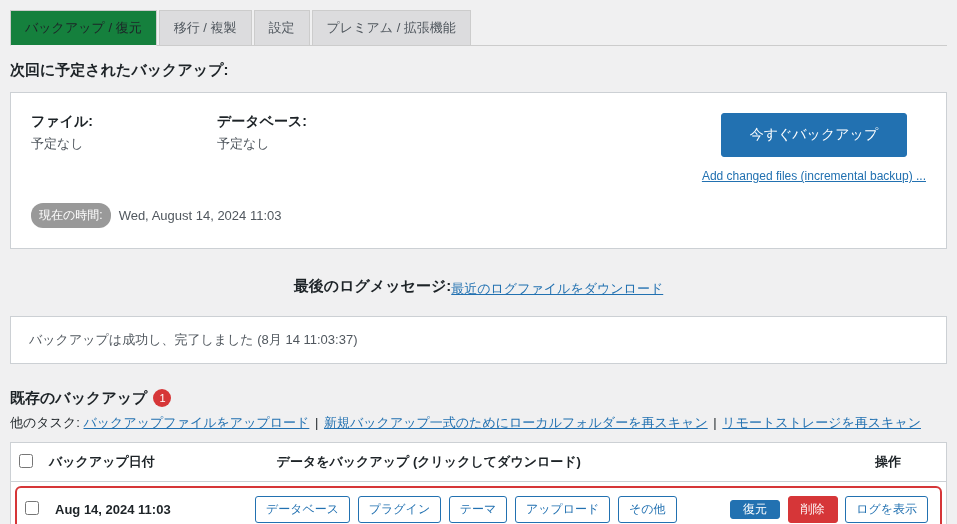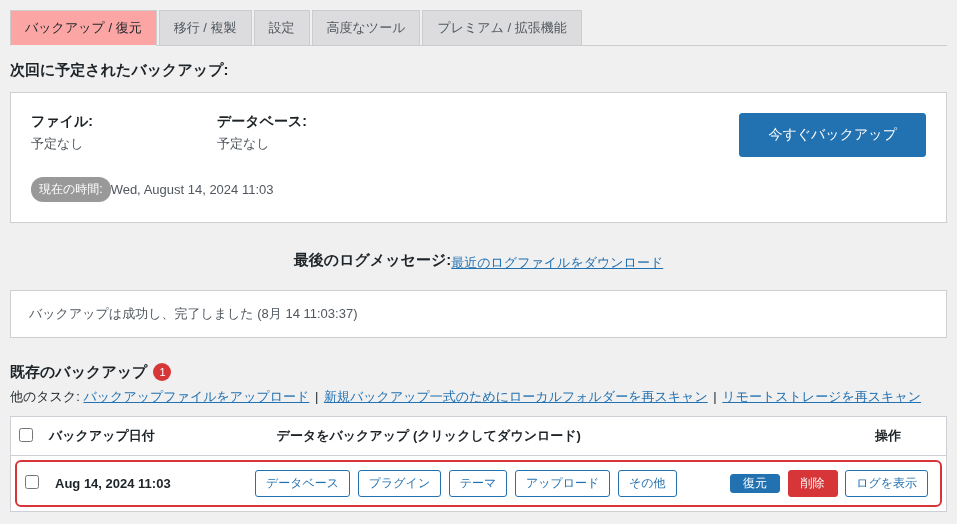--- a/index.html
+++ b/index.html
@@ -1,30 +1,30 @@
 <!DOCTYPE html>
 <html><head>
 <meta charset="utf-8">
 <style>
 * { box-sizing: border-box; margin: 0; padding: 0; }
 body { font-family: -apple-system, BlinkMacSystemFont, "Segoe UI", Arial, sans-serif; background: #f0f0f1; color: #1d2327; font-size: 13px; padding: 10px; }
 .tabs { display: flex; border-bottom: 1px solid #ccc; margin-bottom: 15px; }
 .tab { padding: 8px 14px; background: #dcdcde; border: 1px solid #ccc; border-bottom: none; margin-right: 2px; cursor: pointer; color: #50575e; font-size: 13px; }
-.tab.active { background: #fca5a5; border-bottom: 1px solid #f0f0f1; margin-bottom: -1px; color: #1d2327; font-weight: 500; }
+.tab.active { background: #15803d; border-bottom: 1px solid #f0f0f1; margin-bottom: -1px; color: #1d2327; font-weight: 500; }
 h3.section-title { font-size: 15px; font-weight: bold; margin: 8px 0 12px 0; }
 .panel { background: #fff; border: 1px solid #ccd0d4; padding: 20px; margin-bottom: 20px; }
 .schedule-row { display: flex; align-items: flex-start; gap: 24px; }
 .schedule-col { margin-right: 100px; }
 .sched-label { font-weight: bold; font-size: 14px; margin-bottom: 4px; }
 .sched-val { color: #50575e; }
 .schedule-right { margin-left: auto; text-align: center; }
 .btn-primary { background: #2271b1; color: #fff; border: 1px solid #2271b1; padding: 12px 28px; font-size: 14px; cursor: pointer; border-radius: 3px; }
 .link { color: #2271b1; text-decoration: underline; cursor: pointer; }
 .time-row { margin-top: 20px; display:flex; align-items:center; }
-.time-badge { background: #999; color: #fff; padding: 4px 8px; border-radius: 12px; font-size: 12px; }
+.time-badge { background: #999; color: #fff; padding: 4px 8px; border-radius: 12px; font-size: 12px; margin-right: 8px; }
 .time-val { color: #50575e; }
 .log-header { display:flex; align-items:center; justify-content:center; }
 .log-panel { background: #fff; border: 1px solid #ccd0d4; padding: 14px 18px; margin-top: 8px; margin-bottom: 25px; color:#50575e; }
 .existing-title { display:flex; font-weight:bold; font-size:15px;margin-top:20px; }
 .badge-count { background:#d63638; color:#fff; border-radius:50%; width:18px; height:18px; display:inline-flex; align-items:center; justify-content:center; font-size:11px; margin-left:6px; font-weight:normal; }
 .tasks-row { margin-top:6px; margin-bottom:10px; }
 .tasks-row span.sep { margin: 0 2px; }
 table.backups { width:100%; border-collapse: collapse; background:#fff; border:1px solid #ccd0d4; }
 table.backups th { text-align:left; padding:10px 8px; border-bottom:1px solid #ccd0d4; font-weight:bold; background:#fff; }
 table.backups td { padding:10px 8px; }
@@ -35,38 +35,38 @@
 input[type=checkbox] { width:14px; height:14px; }
 .incremental-link { display:block; margin-top:12px; font-size:12px; }
 </style>
 </head>
 <body>
 
 <div class="tabs">
   <div class="tab active">バックアップ / 復元</div>
   <div class="tab">移行 / 複製</div>
   <div class="tab">設定</div>
-  <div class="tab">高度なツール</div>
   <div class="tab">プレミアム / 拡張機能</div>
 </div>
 
 <h3 class="section-title">次回に予定されたバックアップ:</h3>
 
 <div class="panel">
   <div class="schedule-row">
     <div class="schedule-col">
       <div class="sched-label">ファイル:</div>
       <div class="sched-val">予定なし</div>
     </div>
     <div class="schedule-col">
       <div class="sched-label">データベース:</div>
       <div class="sched-val">予定なし</div>
     </div>
     <div class="schedule-right">
       <button class="btn-primary">今すぐバックアップ</button>
+      <a class="link incremental-link">Add changed files (incremental backup) ...</a>
     </div>
   </div>
   <div class="time-row">
     <span class="time-badge">現在の時間:</span>
     <span class="time-val">Wed, August 14, 2024 11:03</span>
   </div>
 </div>
 
 <div class="log-header">
   <h3 class="section-title">最後のログメッセージ:</h3>

